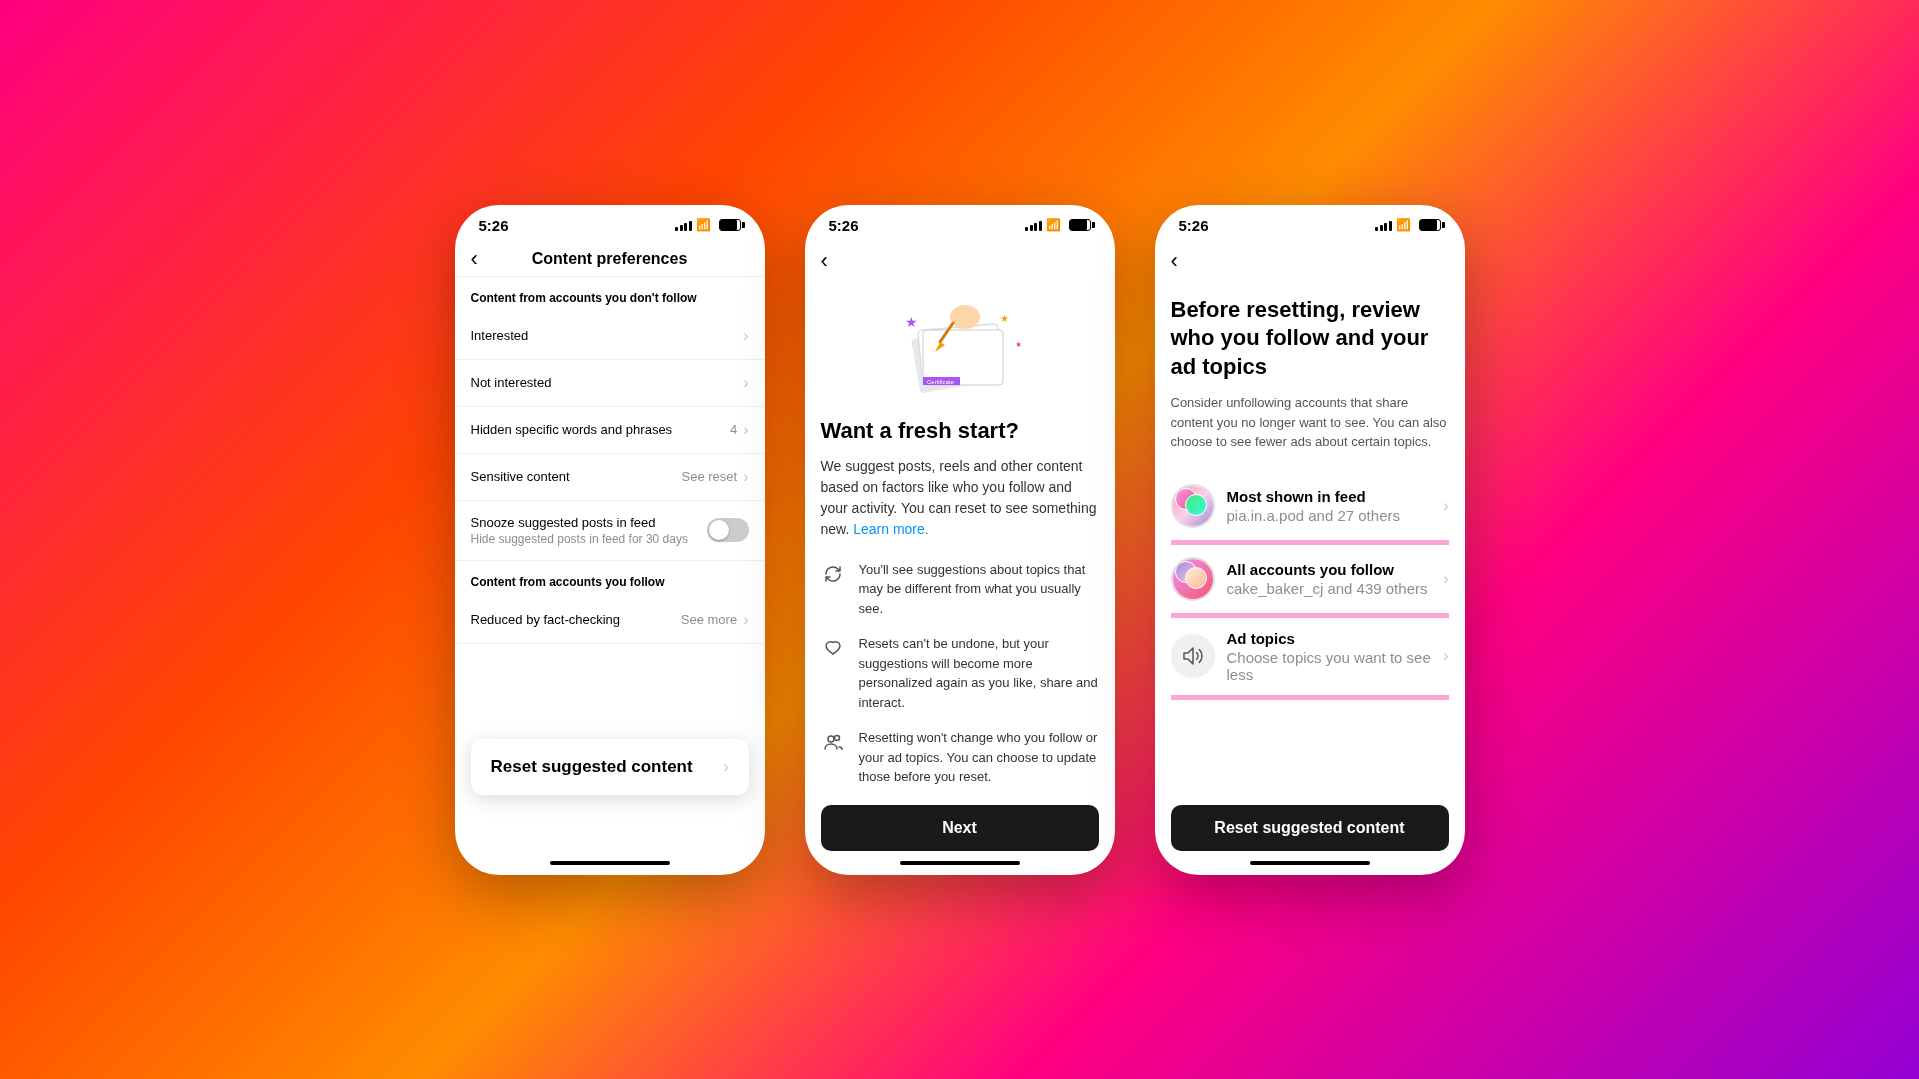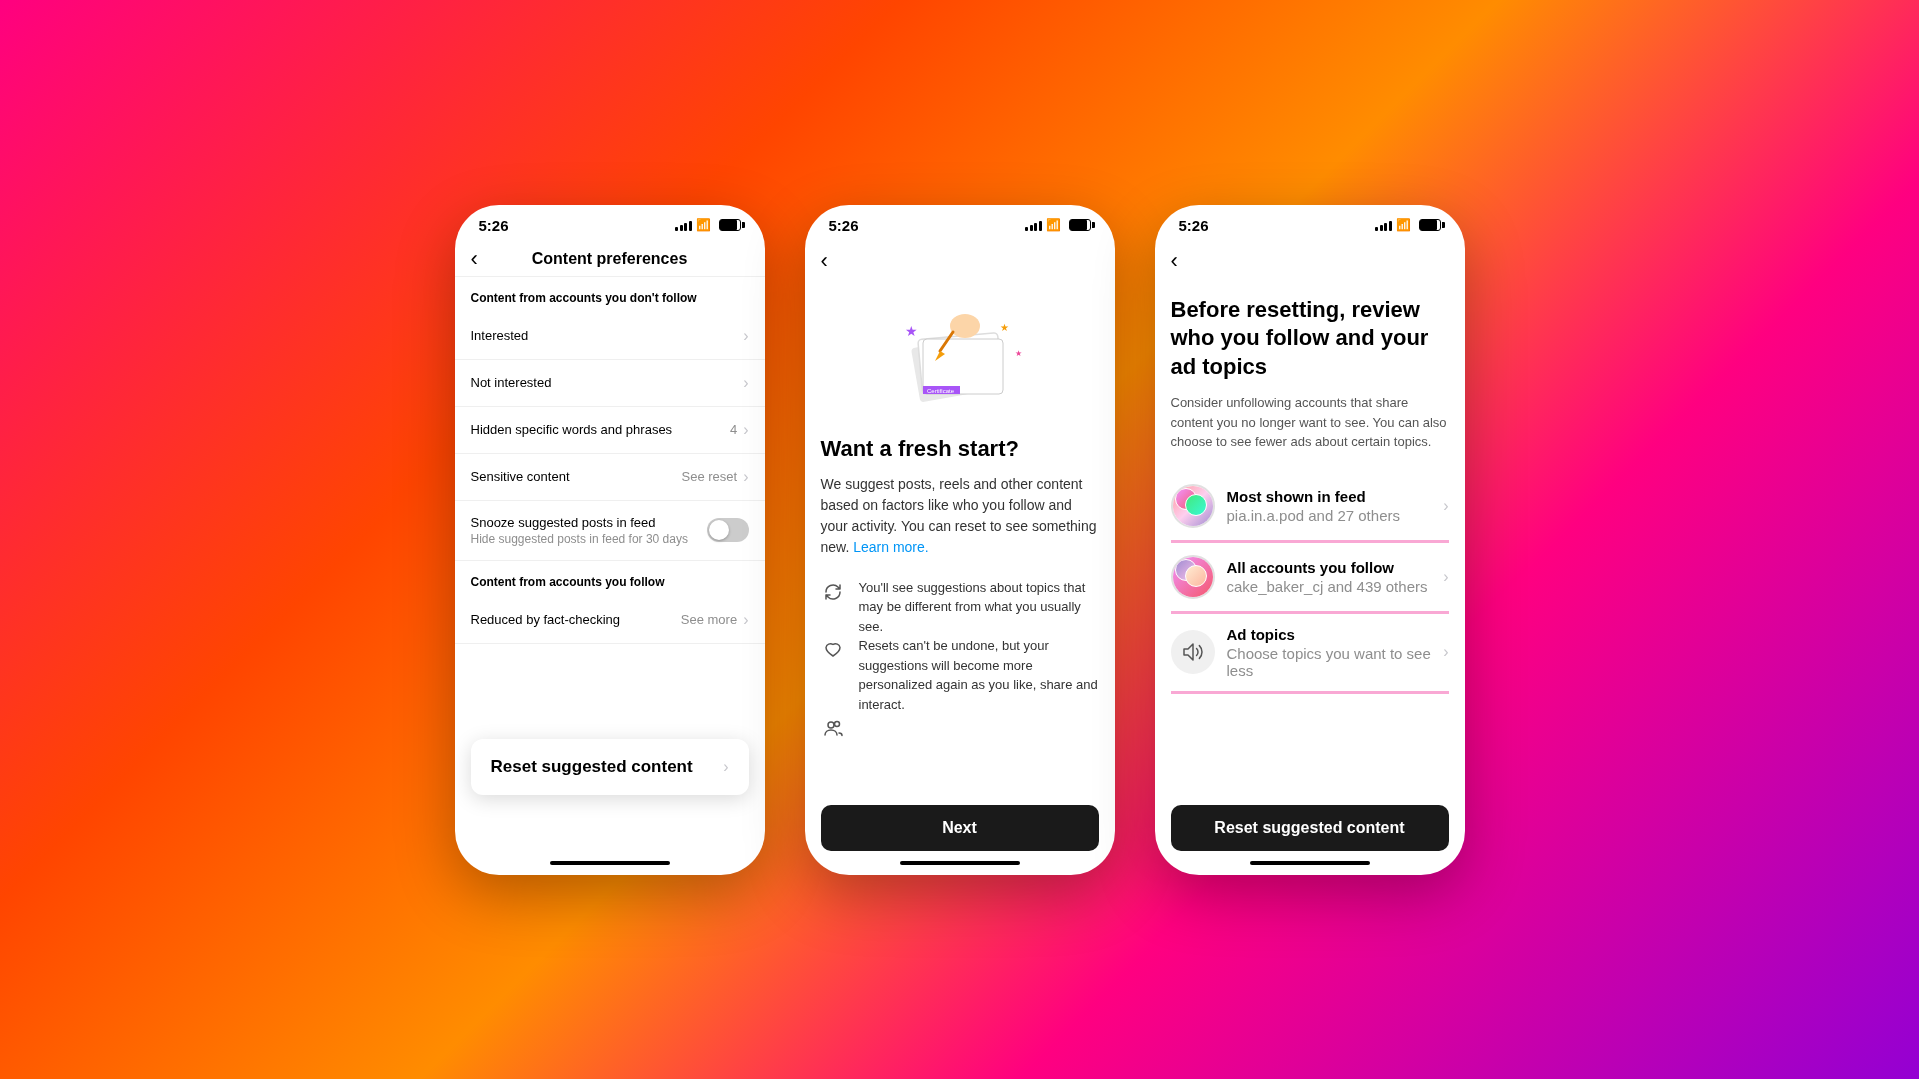--- a/index.html
+++ b/index.html
@@ -261,20 +261,21 @@
     }
 
     .learn-more-link {
       color: #0095f6;
       text-decoration: none;
     }
 
     .feature-list {
       display: flex;
       flex-direction: column;
+      gap: 16px;
       flex: 1;
     }
 
     .feature-item {
       display: flex;
       align-items: flex-start;
       gap: 14px;
     }
 
     .feature-icon {
@@ -328,21 +329,21 @@
       font-size: 13px;
       color: #555;
       line-height: 1.5;
       margin-bottom: 20px;
     }
 
     .review-list-item {
       display: flex;
       align-items: center;
       padding: 12px 0;
-      border-bottom: 3px solid #f9a8d4;
+      border-bottom: 5px solid #f9a8d4;
       cursor: pointer;
     }
 
     .avatar {
       width: 44px;
       height: 44px;
       border-radius: 50%;
       margin-right: 12px;
       flex-shrink: 0;
       overflow: hidden;
@@ -558,20 +559,21 @@
 
       <div class="feature-item">
         <div class="feature-icon">
           <svg width="20" height="20" viewBox="0 0 20 20" fill="none">
             <circle cx="8" cy="7" r="3" stroke="#555" stroke-width="1.5"></circle>
             <path d="M2 17c0-3 2.7-5 6-5s6 2 6 5" stroke="#555" stroke-width="1.5" stroke-linecap="round"></path>
             <circle cx="14" cy="6" r="2.5" stroke="#555" stroke-width="1.5"></circle>
             <path d="M16 15c1.5 0 3 .8 3 2.5" stroke="#555" stroke-width="1.5" stroke-linecap="round"></path>
           </svg>
         </div>
+        <span class="feature-text">Resetting won't change who you follow or your ad topics. You can choose to update those before you reset.</span>
       </div>
 
     </div>
   </div>
 
   <button class="bottom-btn">Next</button>
   <div class="home-indicator"></div>
 </div>
 
 <div class="phone">

